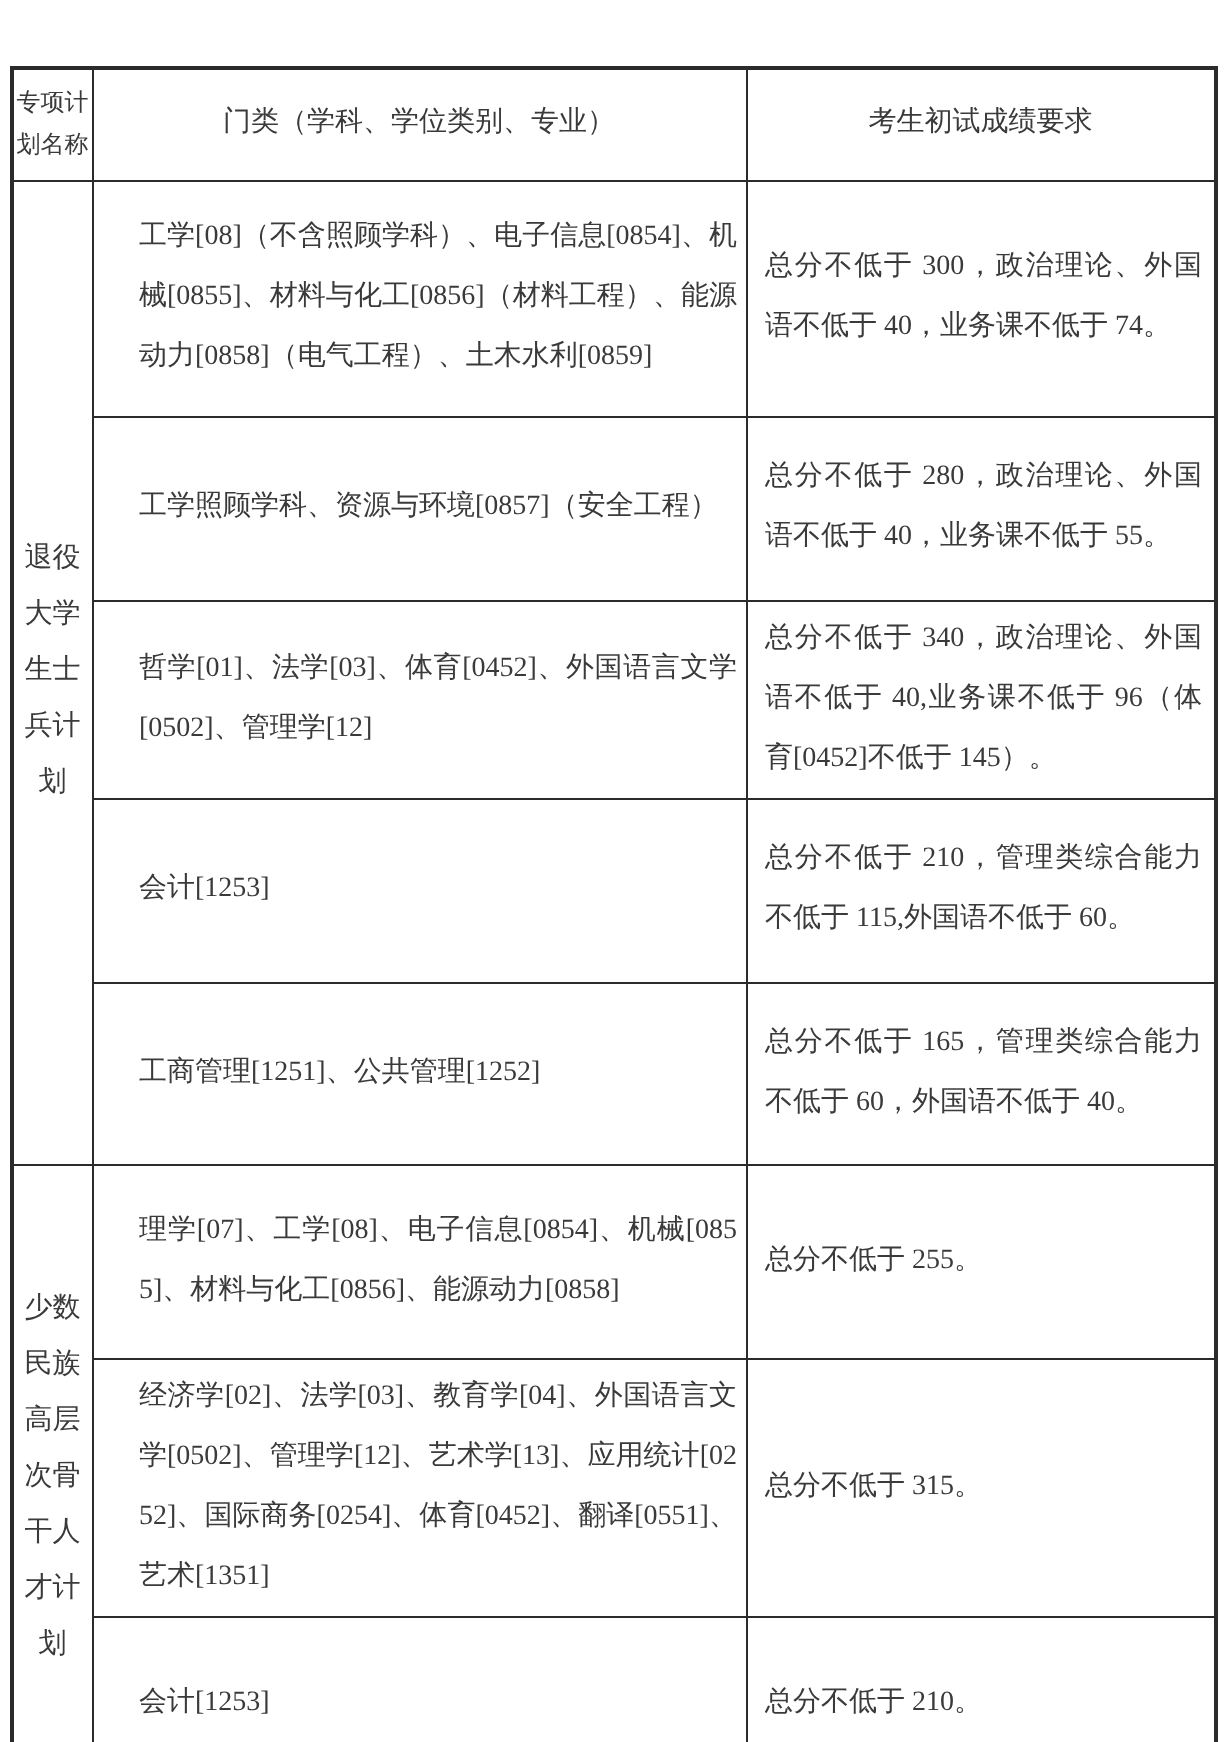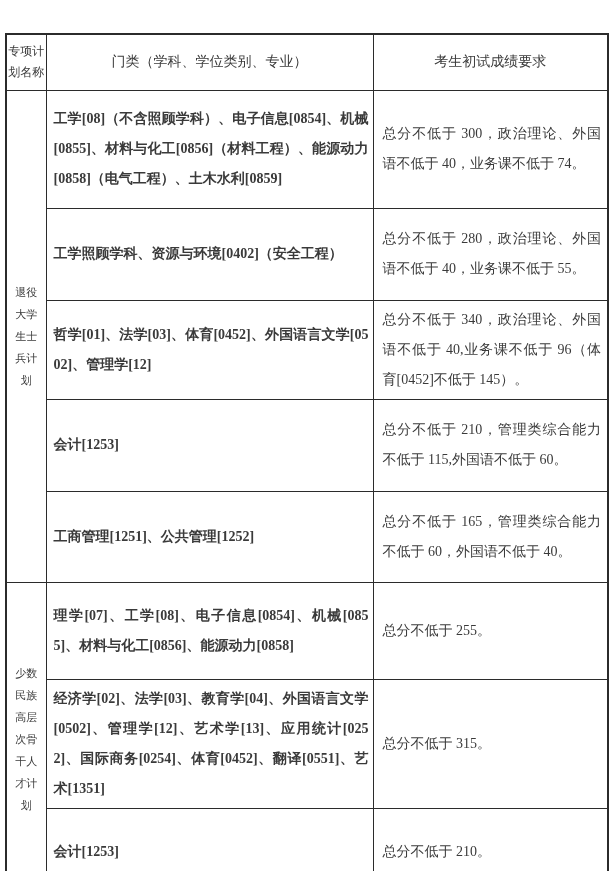--- a/index.html
+++ b/index.html
@@ -41,31 +41,30 @@
     line-height: 1.9;
     padding: 1px;
   }
   th.hdr-program {
     font-size: 12px;
     padding: 2px 1px;
     line-height: 1.8;
   }
   td.program-cell {
     text-align: center;
-    font-size: 11px;
+    font-size: 14px;
     line-height: 2.0;
     padding: 2px 4px;
     word-break: break-all;
   }
   td.category-cell {
     text-align: justify;
     line-height: 2.15;
-    padding: 4px 4px 4px 7px;
+    padding: 4px 4px 4px 23px;
     word-break: break-all;
-    font-weight: bold;
   }
   td.requirement-cell {
     text-align: justify;
     line-height: 2.15;
     padding: 4px 6px 4px 9px;
     word-break: break-all;
   }
   tr.hdr-row    { height: 56px; }
   tr.row-1      { height: 118px; }
   tr.row-2      { height: 92px; }
@@ -93,21 +92,21 @@
         <th class="hdr">考生初试成绩要求</th>
       </tr>
     </thead>
     <tbody>
       <tr class="row-1">
         <td class="program-cell" rowspan="5">退役大学生士兵计划</td>
         <td class="category-cell">工学[08]（不含照顾学科）、电子信息[0854]、机械[0855]、材料与化工[0856]（材料工程）、能源动力[0858]（电气工程）、土木水利[0859]</td>
         <td class="requirement-cell">总分不低于 300，政治理论、外国语不低于 40，业务课不低于 74。</td>
       </tr>
       <tr class="row-2">
-        <td class="category-cell">工学照顾学科、资源与环境[0402]（安全工程）</td>
+        <td class="category-cell">工学照顾学科、资源与环境[0857]（安全工程）</td>
         <td class="requirement-cell">总分不低于 280，政治理论、外国语不低于 40，业务课不低于 55。</td>
       </tr>
       <tr class="row-3">
         <td class="category-cell">哲学[01]、法学[03]、体育[0452]、外国语言文学[0502]、管理学[12]</td>
         <td class="requirement-cell">总分不低于 340，政治理论、外国语不低于 40,业务课不低于 96（体育[0452]不低于 145）。</td>
       </tr>
       <tr class="row-4">
         <td class="category-cell">会计[1253]</td>
         <td class="requirement-cell">总分不低于 210，管理类综合能力不低于 115,外国语不低于 60。</td>
       </tr>

